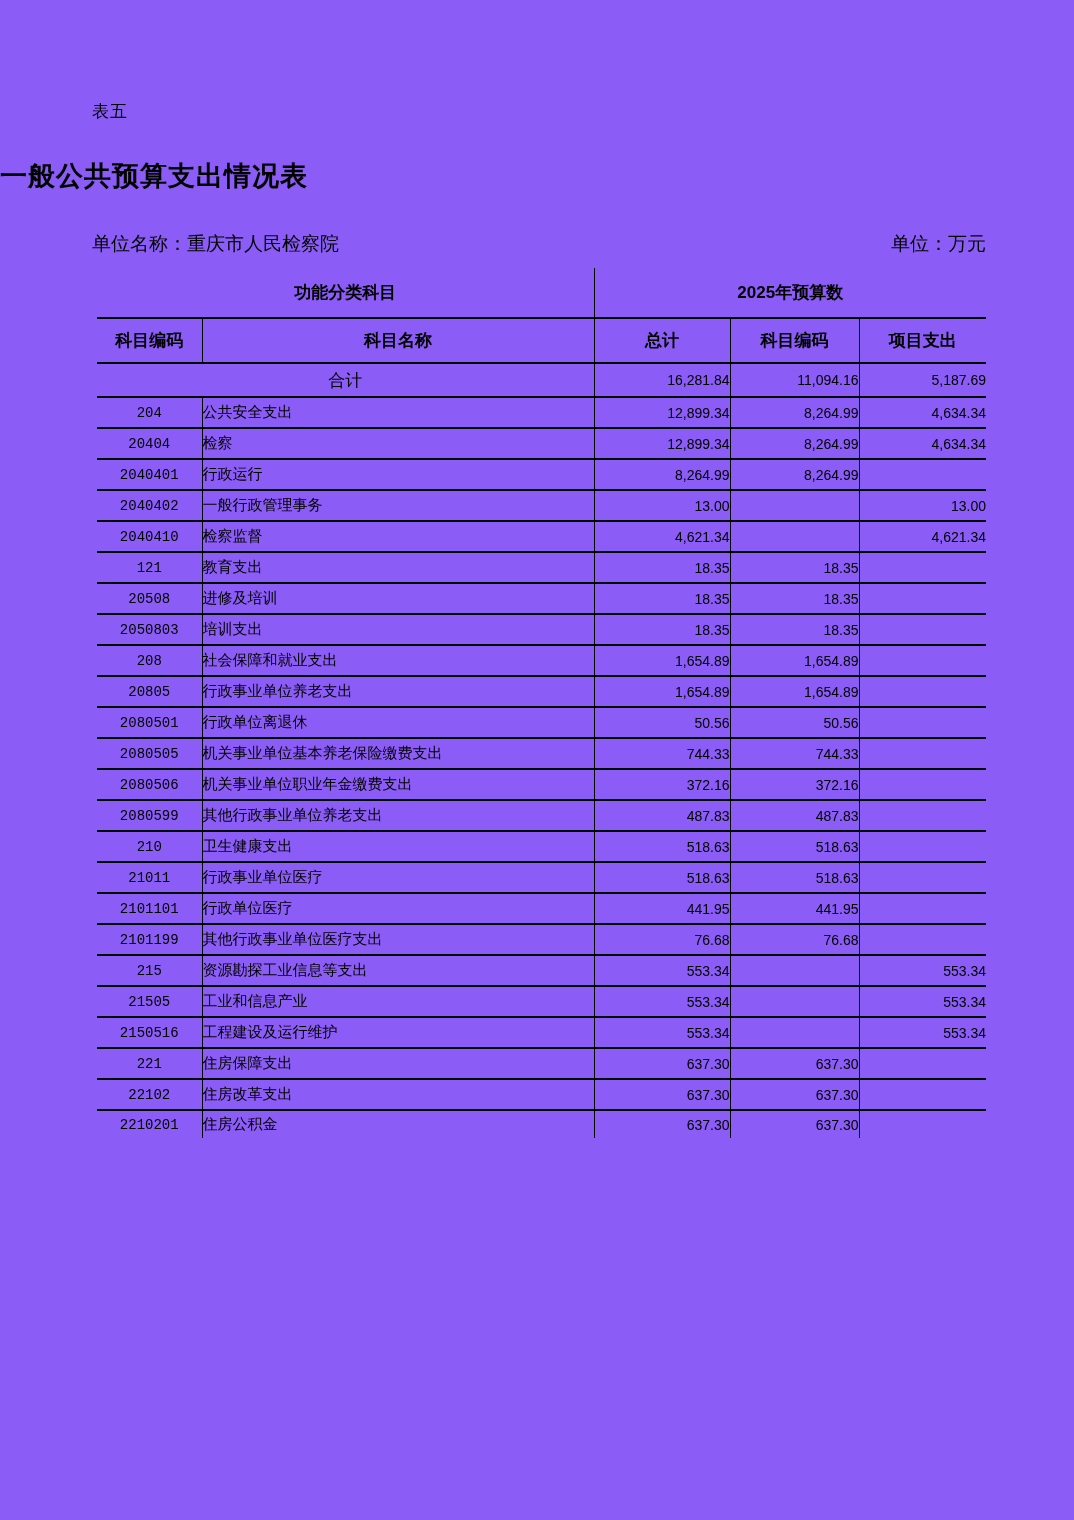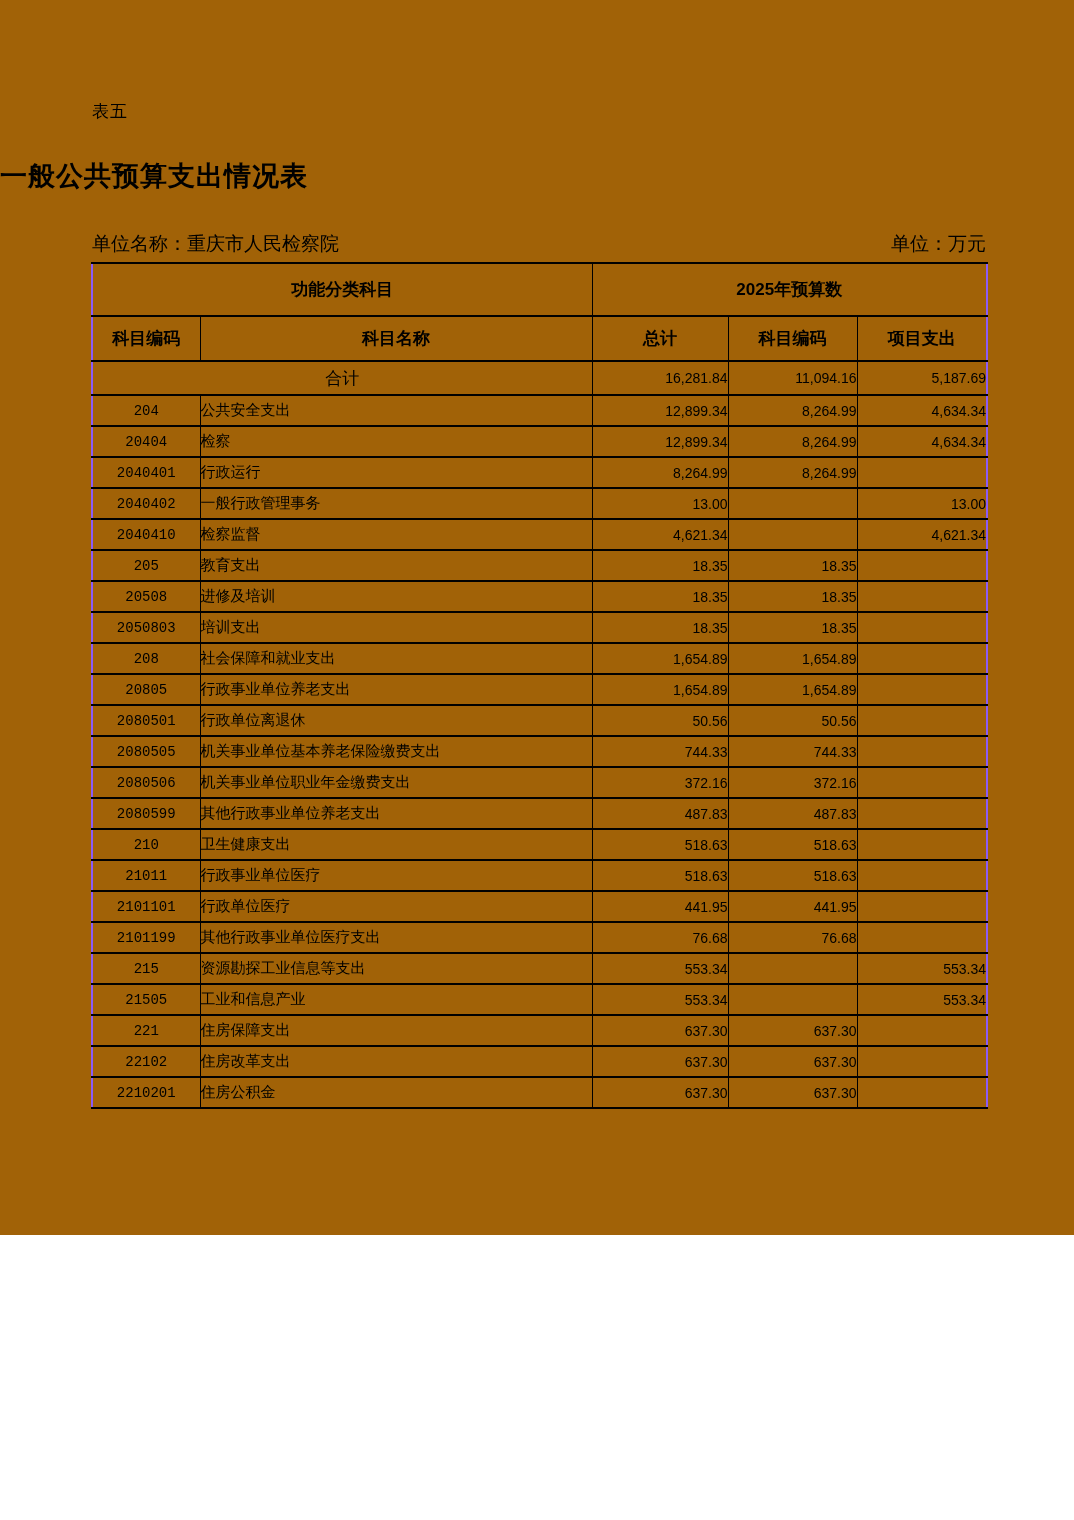--- a/index.html
+++ b/index.html
@@ -3,22 +3,22 @@
 <meta charset="utf-8">
 <style>
   html, body {
     margin: 0;
     padding: 0;
     background: #ffffff;
   }
   .page {
     position: relative;
     width: 1074px;
-    height: 1235px;
-    background: #a16207;
+    height: 1520px;
+    background: #8b5cf6;
     color: #000000;
     font-family: "Liberation Serif", serif;
     overflow: hidden;
   }
   .doc-label {
     position: absolute;
     left: 92px;
     top: 100px;
     font-size: 17px;
     letter-spacing: 1px;
@@ -42,21 +42,21 @@
     justify-content: space-between;
     font-size: 19px;
   }
   table.budget {
     position: absolute;
     left: 91px;
     top: 262px;
     width: 895px;
     border-collapse: collapse;
     table-layout: fixed;
-    border: 2px solid #8b5cf6;
+    border: 6px solid #8b5cf6;
   }
   table.budget th, table.budget td {
     border-top: 2px solid #000;
     border-bottom: 2px solid #000;
     border-left: 1.5px solid #000;
     border-right: 1.5px solid #000;
     padding: 0;
     overflow: hidden;
     white-space: nowrap;
   }
@@ -171,21 +171,21 @@
       <td class="cell-num">13.00</td>
     </tr>
         <tr class="data">
       <td class="cell-code ind3">2040410</td>
       <td class="cell-name ind3">检察监督</td>
       <td class="cell-num">4,621.34</td>
       <td class="cell-num"></td>
       <td class="cell-num">4,621.34</td>
     </tr>
         <tr class="data">
-      <td class="cell-code ind1">205</td>
+      <td class="cell-code ind1">121</td>
       <td class="cell-name ind1">教育支出</td>
       <td class="cell-num">18.35</td>
       <td class="cell-num">18.35</td>
       <td class="cell-num"></td>
     </tr>
         <tr class="data">
       <td class="cell-code ind2">20508</td>
       <td class="cell-name ind2">进修及培训</td>
       <td class="cell-num">18.35</td>
       <td class="cell-num">18.35</td>
@@ -276,20 +276,27 @@
       <td class="cell-num">553.34</td>
     </tr>
         <tr class="data">
       <td class="cell-code ind2">21505</td>
       <td class="cell-name ind2">工业和信息产业</td>
       <td class="cell-num">553.34</td>
       <td class="cell-num"></td>
       <td class="cell-num">553.34</td>
     </tr>
         <tr class="data">
+      <td class="cell-code ind3">2150516</td>
+      <td class="cell-name ind3">工程建设及运行维护</td>
+      <td class="cell-num">553.34</td>
+      <td class="cell-num"></td>
+      <td class="cell-num">553.34</td>
+    </tr>
+        <tr class="data">
       <td class="cell-code ind1">221</td>
       <td class="cell-name ind1">住房保障支出</td>
       <td class="cell-num">637.30</td>
       <td class="cell-num">637.30</td>
       <td class="cell-num"></td>
     </tr>
         <tr class="data">
       <td class="cell-code ind2">22102</td>
       <td class="cell-name ind2">住房改革支出</td>
       <td class="cell-num">637.30</td>

